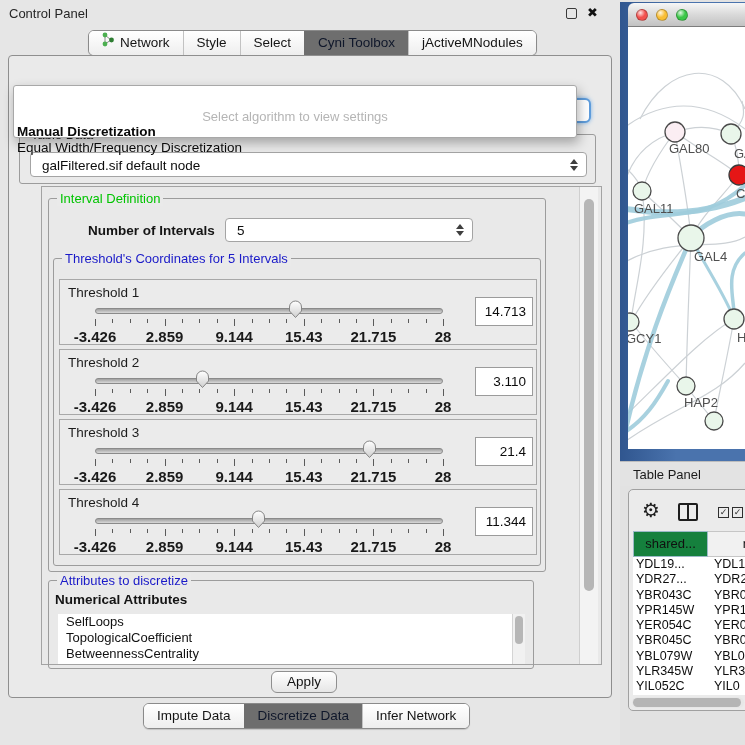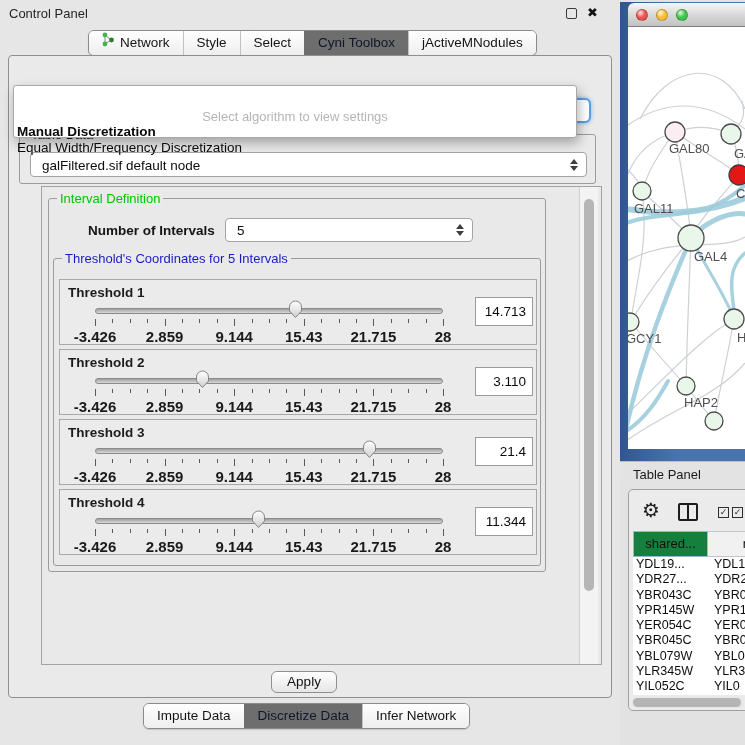--- a/index.html
+++ b/index.html
@@ -65,21 +65,21 @@
               border: 1px solid #a3a3a3; background: #e9e9e9; }
   .vscroll { position: absolute; left: 537px; top: 0; width: 19px; height: 477px;
              background: #f3f3f3; border-left: 1px solid #cfcfcf; }
   .vscroll .thumb { position: absolute; left: 4px; top: 12px; width: 10px; height: 392px;
                     background: #b6b6b6; border-radius: 6px; }
 
   .bold-label { position: absolute; font-size: 13.5px; font-weight: bold; color: #141414; white-space: nowrap; text-align: right; }
 
   .thr-row { position: absolute; left: 5px; width: 478px; height: 66px;
              border: 1px solid #a8a8a8; background: #ebebeb; }
-  .thr-label { position: absolute; left: 8px; top: 5px; font-size: 13.5px; font-weight: bold; }
+  .thr-label { position: absolute; left: 8px; top: 5px; font-size: 13.5px; font-weight: normal; }
   .thr-track { position: absolute; left: 35px; top: 28px; width: 348px; height: 6px; border-radius: 3px;
                background: linear-gradient(#9f9f9f, #d9d9d9); border: 1px solid #8a8a8a; }
   .thr-thumb { position: absolute; top: 20px; width: 17px; height: 19px; }
   .tick { position: absolute; width: 1px; background: #5a5a5a; top: 39px; }
   .tick.minor { height: 4px; }
   .tick.major { height: 7px; }
   .tick-label { position: absolute; top: 48px; transform: translateX(-50%); font-size: 15px;
                 font-weight: bold; color: #1a1a1a; white-space: nowrap; }
   .thr-field { position: absolute; left: 415px; top: 17px; width: 58px; height: 29px; background: #fff;
                border: 1px solid #9b9b9b; font-size: 13.5px; text-align: right; line-height: 27px;
@@ -381,20 +381,34 @@
                         </linearGradient>
                       </defs>
                       <path d="M2.5,7 a6,6 0 0 1 12,0 l0,4 -6,6.5 -6,-6.5 z" fill="url(#tg3)" stroke="#858585"></path>
                     </svg></div>
                   <div class="thr-field">11.344</div>
                 </div>
               </div>
           </div>
         </div>
 
+        <div class="group" style="left:6px; top:393px; width:486px; height:89px;">
+          <span class="gtitle blue">Attributes to discretize</span>
+          <span class="bold-label" style="left:6px; top:11px;">Numerical Attributes</span>
+          <div class="listbox" style="left:9px; top:33px; width:467px; height:50px;">
+            <div id="attrItems">
+                <div class="list-item">SelfLoops</div>
+                <div class="list-item">TopologicalCoefficient</div>
+                <div class="list-item">BetweennessCentrality</div>
+              </div>
+            <div class="list-scroll">
+              <div class="thumb"></div>
+            </div>
+          </div>
+        </div>
 
         <div class="vscroll">
           <div class="thumb"></div>
         </div>
       </div>
 
       <div class="apply-btn">Apply</div>
     </div>
 
     <div class="tabgroup bottom" id="bottomTabs">

